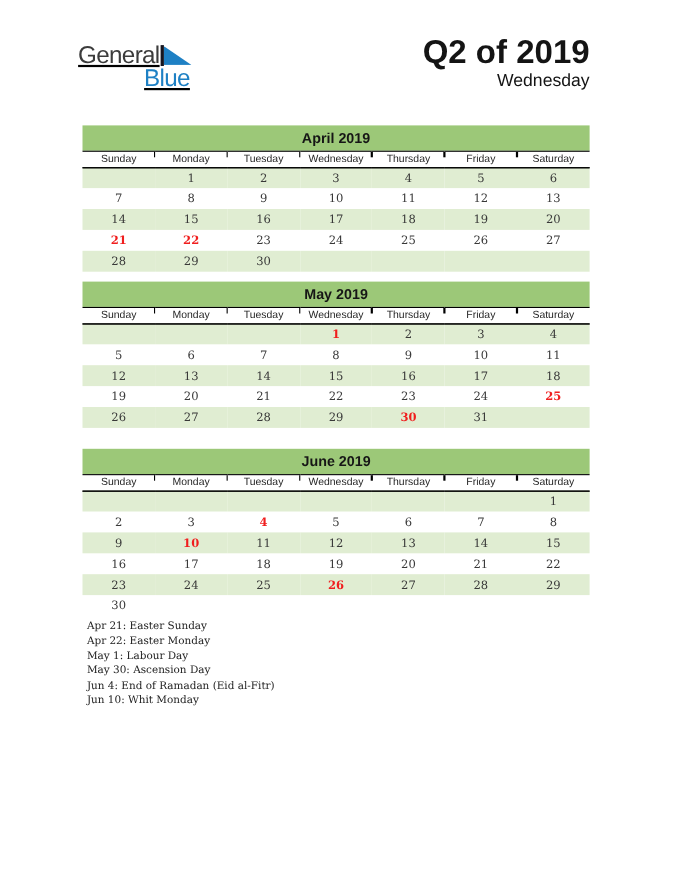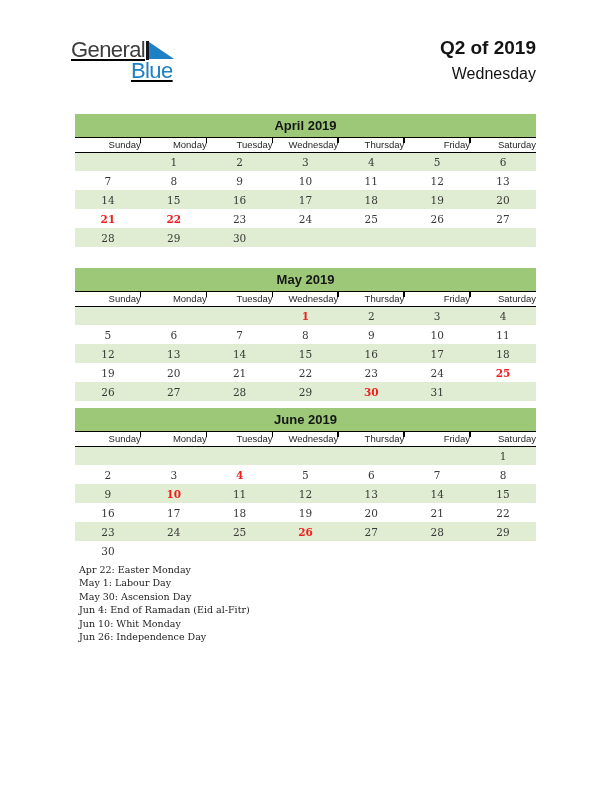--- a/index.html
+++ b/index.html
@@ -29,41 +29,41 @@
     clip-path:polygon(0 0, 100% 100%, 0 100%);
     margin-top:3px;
   }
   .logo-blue {
     font-size:22px; line-height:20px; letter-spacing:-0.6px;
     color:var(--logo-blue); margin-left:60px; margin-top:0px;
   }
 
   
   .title-block { position:absolute; right:76px; top:35px; text-align:right; }
-  .page-title  { font-size:19px; font-weight:600; color:#141414; line-height:26px; }
+  .page-title  { font-size:30px; font-weight:600; color:#141414; line-height:26px; }
   .page-subtitle { font-size:16px; font-weight:400; color:#141414; margin-top:4px; }
 
   
   .calendars { position:absolute; left:75px; top:0; width:461px; }
   table.month {
     position:absolute; left:0; width:461px;
     border-collapse:collapse; table-layout:fixed;
   }
   table.month:nth-of-type(1) { top:114px; }
-  table.month:nth-of-type(2) { top:268px; }
+  table.month:nth-of-type(2) { top:256px; }
   table.month:nth-of-type(3) { top:408px; }
 
   th.month-title {
     height:23px; background:var(--green);
     font-size:13px; font-weight:bold; color:#161616;
     text-align:center; vertical-align:middle;
   }
   tr.weekday-row th {
     height:15px; font-size:9.5px; font-weight:400; color:#262626;
-    text-align:right; vertical-align:middle;
+    text-align:center; vertical-align:middle;
     border-top:1.5px solid #000; border-bottom:1.5px solid #000;
     position:relative;
   }
   tr.weekday-row th + th::before {
     content:""; position:absolute; left:-1px; top:0;
     width:1.5px; height:5px; background:#000;
   }
   tbody td {
     height:19px; text-align:center; vertical-align:middle;
     font-family:"DejaVu Serif", serif;
@@ -293,21 +293,21 @@
             <td></td>
             <td></td>
             <td></td>
             <td></td>
           </tr>
         </tbody>
       </table>
     </div>
 
   <div class="holiday-list">
+      <div class="holiday-item">Apr 21: Easter Sunday</div>
       <div class="holiday-item">Apr 22: Easter Monday</div>
       <div class="holiday-item">May 1: Labour Day</div>
       <div class="holiday-item">May 30: Ascension Day</div>
       <div class="holiday-item">Jun 4: End of Ramadan (Eid al-Fitr)</div>
       <div class="holiday-item">Jun 10: Whit Monday</div>
-      <div class="holiday-item">Jun 26: Independence Day</div>
     </div>
 
 </div>
 
 </body></html>

